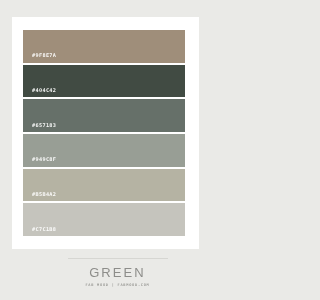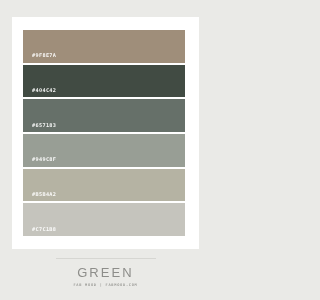--- a/index.html
+++ b/index.html
@@ -62,21 +62,21 @@
     letter-spacing: 0.35px;
     font-weight: 700;
     line-height: 1;
     white-space: nowrap;
     opacity: 0.95;
   }
 
   
   .footer {
     position: absolute;
-    left: 0;
+    left: 12px;
     top: 258px;
     width: 211px;
     text-align: center;
   }
   .footer-rule {
     width: 100px;
     height: 1px;
     background: #d6d6d2;
     margin: 0 auto 7px auto;
   }

